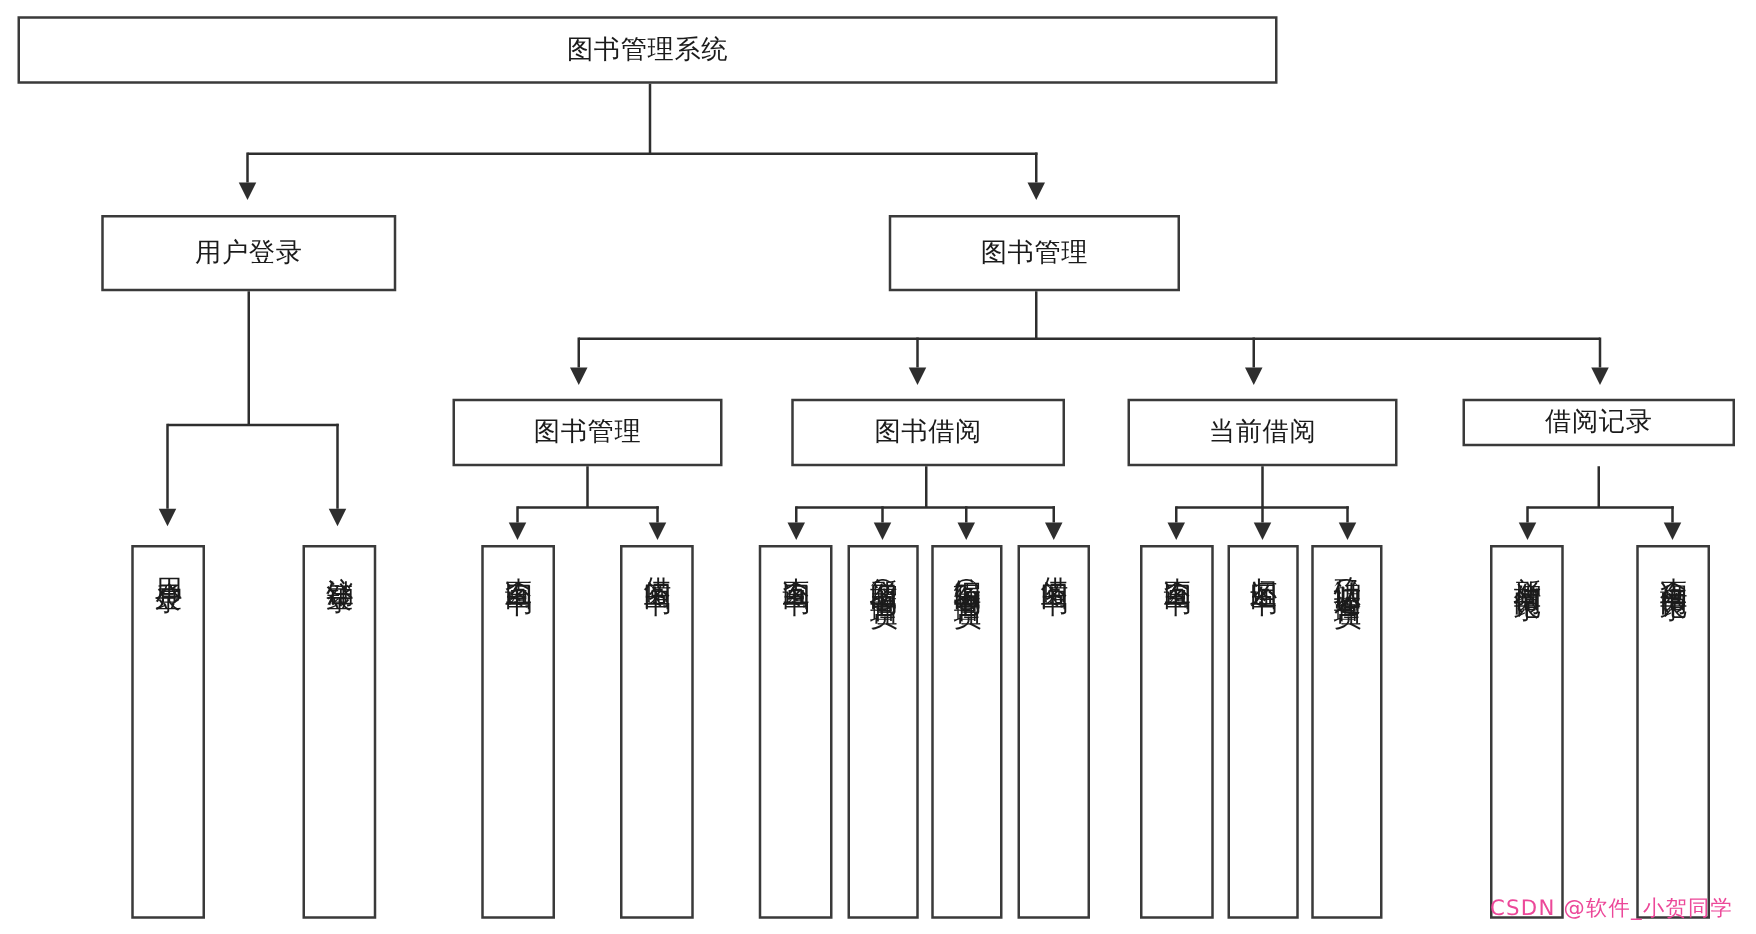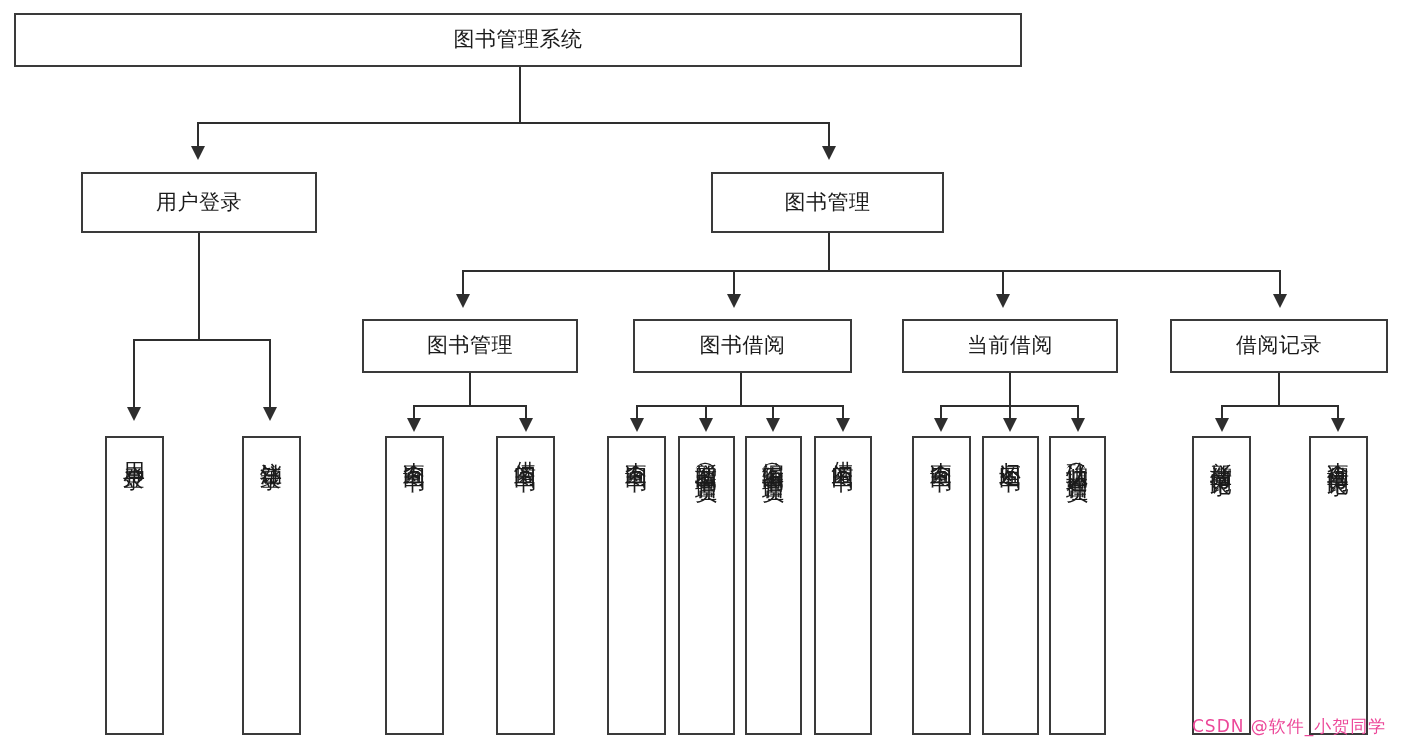--- a/index.html
+++ b/index.html
@@ -120,21 +120,21 @@
 
   <div class="node horiz" style="left:362px;top:319px;width:216px;height:54px;">
     <span>图书管理</span>
   </div>
   <div class="node horiz" style="left:633px;top:319px;width:219px;height:54px;">
     <span>图书借阅</span>
   </div>
   <div class="node horiz" style="left:902px;top:319px;width:216px;height:54px;">
     <span>当前借阅</span>
   </div>
-  <div class="node horiz" style="left:1170px;top:319px;width:218px;height:54px;">
+  <div class="node horiz" style="left:1170px;top:319px;width:218px;height:38px;">
     <span>借阅记录</span>
   </div>
 
   <div class="ln vline" style="left:469px;top:373px;height:33px;"></div>
   <div class="ln hline" style="left:414px;top:405px;width:113px;"></div>
   <div class="ln vline" style="left:413px;top:405px;height:13px;"></div>
   <div class="arrow" style="left:407px;top:418px;"></div>
   <div class="ln vline" style="left:525px;top:405px;height:13px;"></div>
   <div class="arrow" style="left:519px;top:418px;"></div>
 

